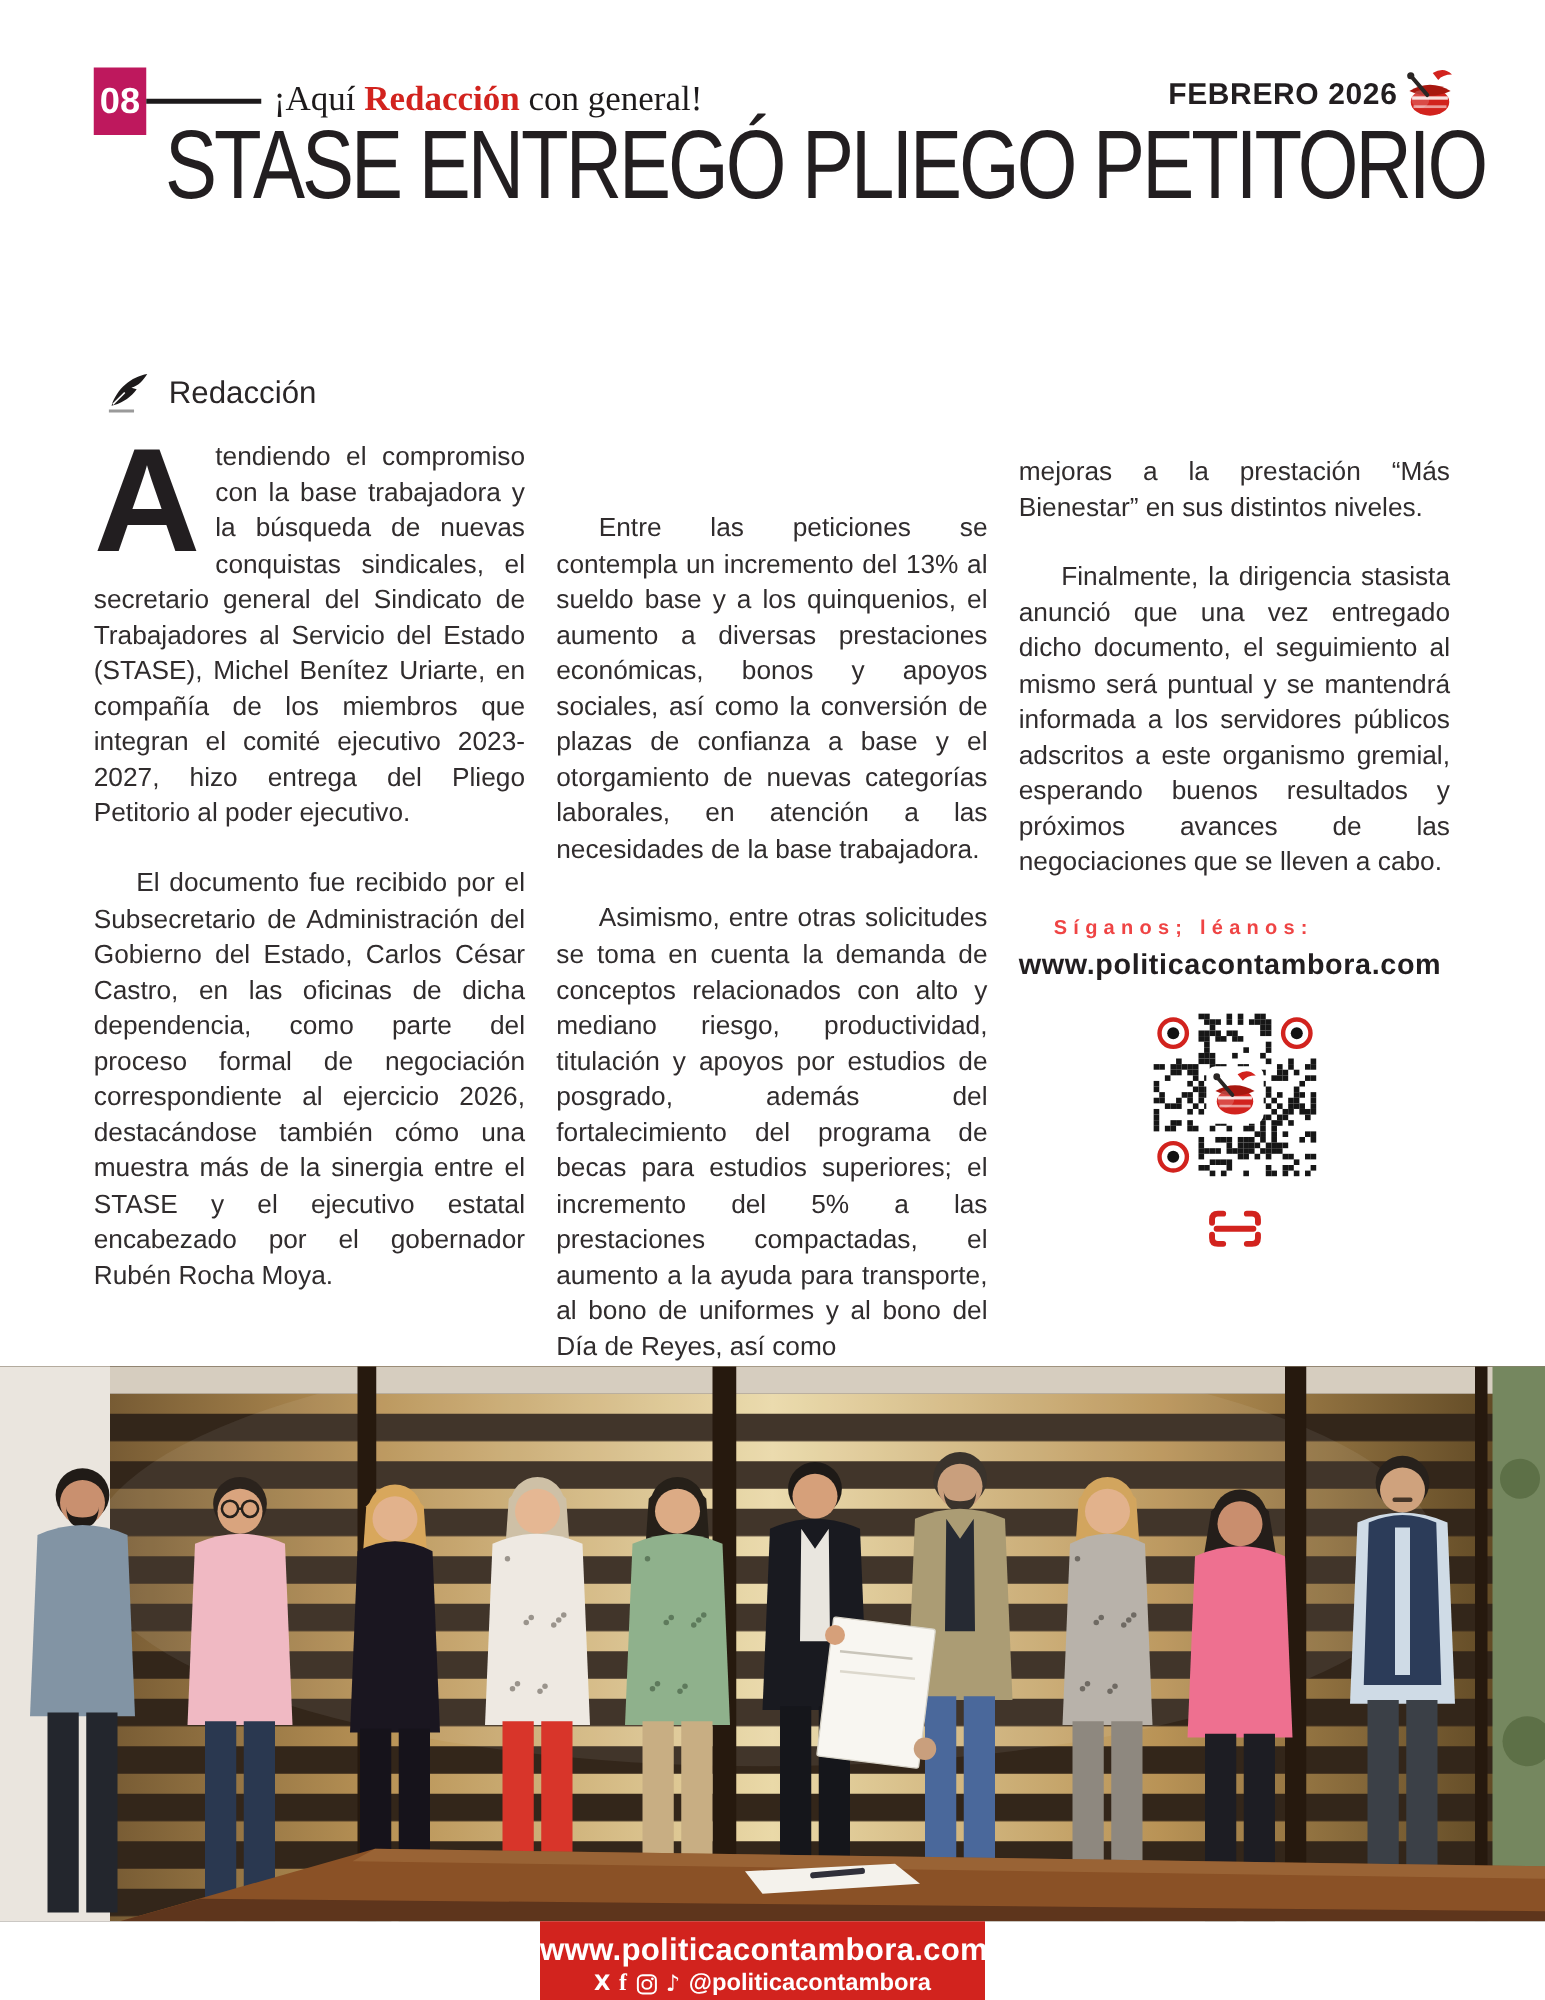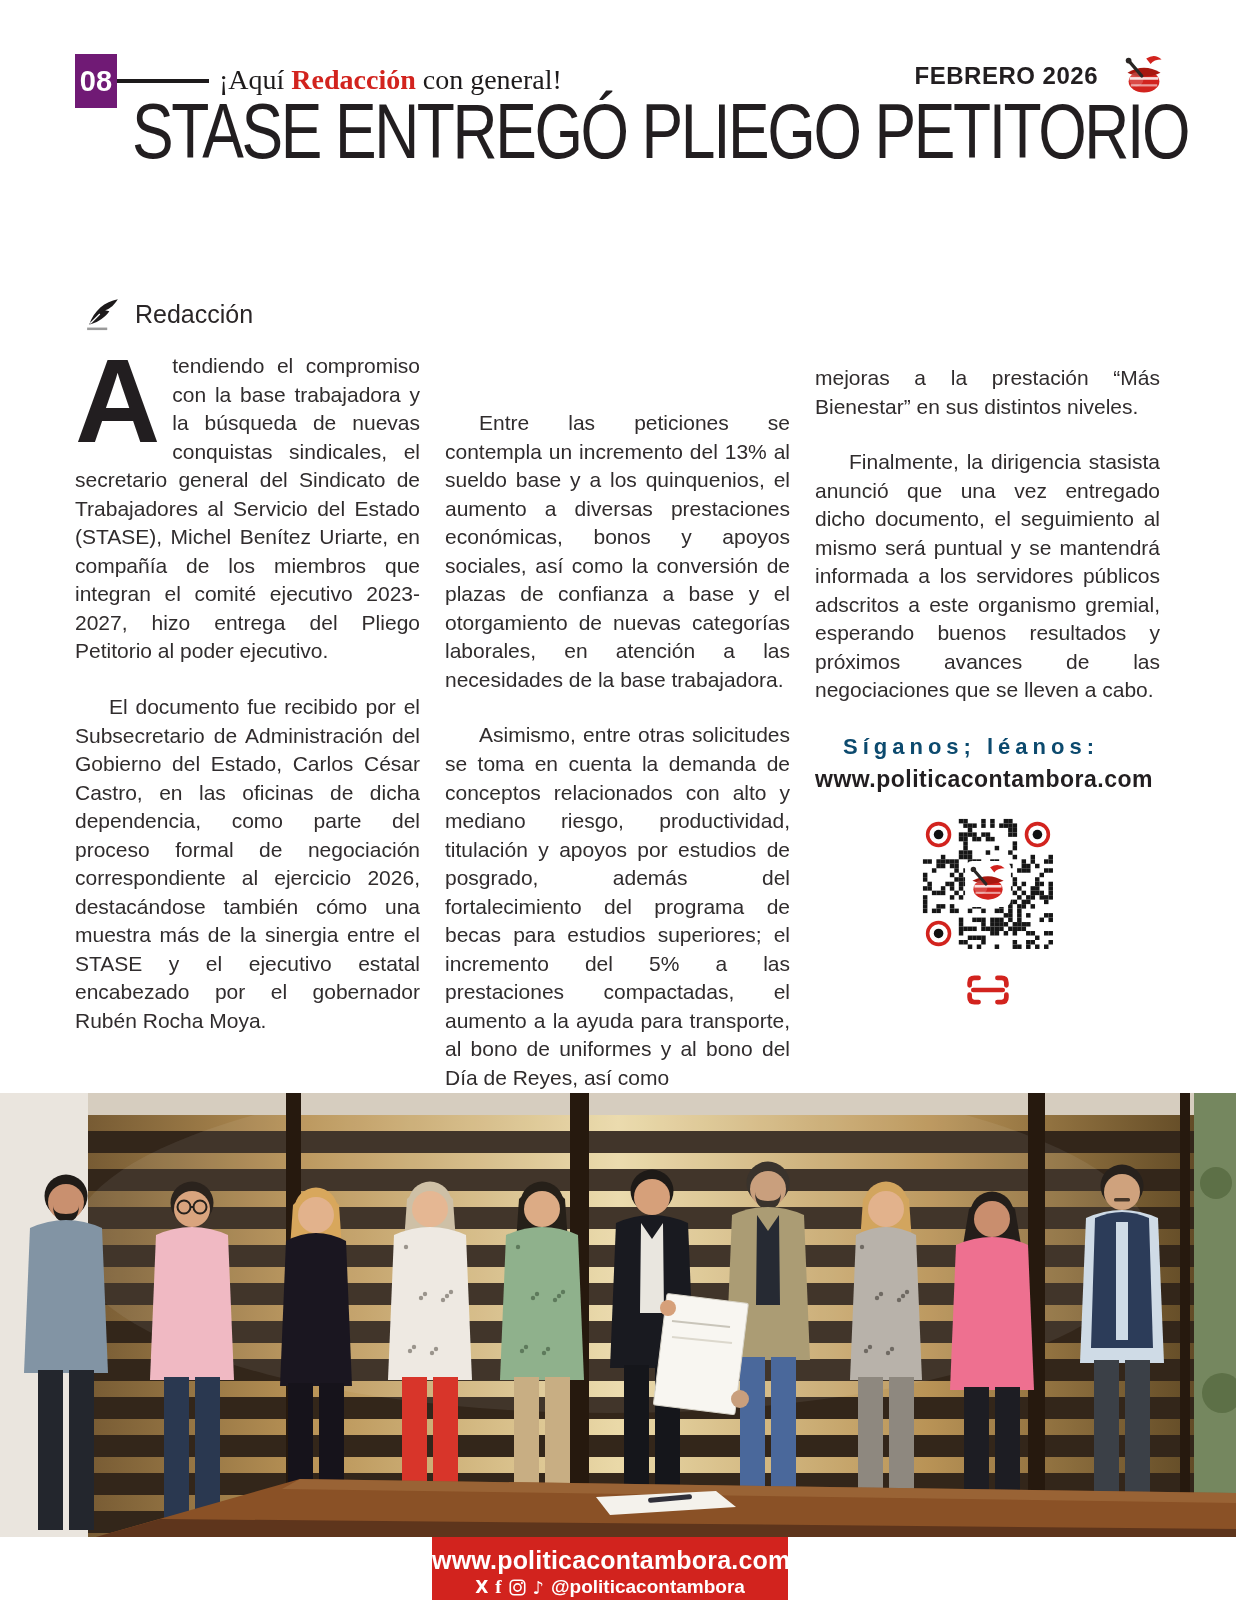--- a/index.html
+++ b/index.html
@@ -1,48 +1,48 @@
 <!DOCTYPE html>
 <html><head>
 <meta charset="utf-8">
 <style>
   html,body{margin:0;padding:0;background:#ffffff;}
   .page{position:relative;width:1236px;height:1600px;background:#ffffff;overflow:hidden;
         font-family:"Liberation Sans","DejaVu Sans",sans-serif;color:#2f2b2c;}
 
   
   .hdr{position:absolute;top:50px;left:75px;right:70px;height:62px;}
-  .pagenum{position:absolute;left:0;top:4px;width:42px;height:54px;background:#701a75;color:#fff;
+  .pagenum{position:absolute;left:0;top:4px;width:42px;height:54px;background:#be185d;color:#fff;
            font-weight:700;font-size:29px;display:flex;align-items:center;justify-content:center;}
   .hdr-rule{position:absolute;left:42px;top:29px;width:92px;height:4px;background:#1d1a1b;}
   .tagline{position:absolute;left:144px;top:14px;font-family:"Liberation Serif","DejaVu Serif",serif;
            font-size:28px;color:#1d1a1b;white-space:nowrap;}
   .tagline .brand{color:#d2231e;font-weight:700;}
-  .hdr-right{position:absolute;right:0;top:4px;display:flex;align-items:center;gap:24px;}
+  .hdr-right{position:absolute;right:0;top:4px;display:flex;align-items:center;gap:4px;}
   .issue{font-weight:700;font-size:24px;color:#221e20;letter-spacing:0.5px;}
 
   
   .headline{position:absolute;top:92px;left:0;width:1236px;text-align:center;line-height:1.0;color:#221e20;}
   .hl{display:inline-block;transform:scaleX(0.80);transform-origin:50% 50%;white-space:nowrap;}
   .hl1{font-size:78px;font-weight:400;letter-spacing:-3px;}
   .hl2{font-size:78px;font-weight:800;letter-spacing:-2px;margin-top:-6px;}
 
   
   .byline{position:absolute;top:296px;left:85px;display:flex;align-items:center;gap:14px;}
   .byline .name{font-size:25px;color:#2a2627;}
 
   
   .cols{position:absolute;top:352px;left:75px;width:1086px;height:740px;display:flex;gap:25px;overflow:hidden;}
   .col{flex:0 0 345px;width:345px;font-size:21px;line-height:1.36;text-align:justify;color:#302c2d;}
   .col p{margin:0 0 27px 0;}
   .col p.ind{text-indent:34px;margin-top:21px;}
   .c2{padding-top:36px;}
   .c3{padding-top:12px;}
   .dropcap{float:left;font-size:118px;line-height:86px;font-weight:700;color:#221e20;padding:6px 12px 0 0;}
-  .follow-label{font-weight:700;letter-spacing:5px;font-size:22px;text-indent:28px;margin-bottom:2px !important;color:#0c4a6e;}
+  .follow-label{font-weight:700;letter-spacing:5px;font-size:16px;text-indent:28px;margin-bottom:2px !important;color:#ef4444;}
   .follow-url{font-weight:700;font-size:23px;letter-spacing:0.5px;margin-bottom:10px !important;color:#221e20;text-align:left;}
   .qr-wrap{text-align:center;margin-top:16px;}
   .scan-wrap{text-align:center;margin-top:10px;}
 
   
   .photo{position:absolute;top:1093px;left:0;width:1236px;height:444px;overflow:hidden;background:#3b2c1e;}
 
   
   .footer-box{position:absolute;left:432px;top:1537px;width:356px;height:63px;background:#d2231e;
               color:#ffffff;text-align:center;padding-top:9px;box-sizing:border-box;}

